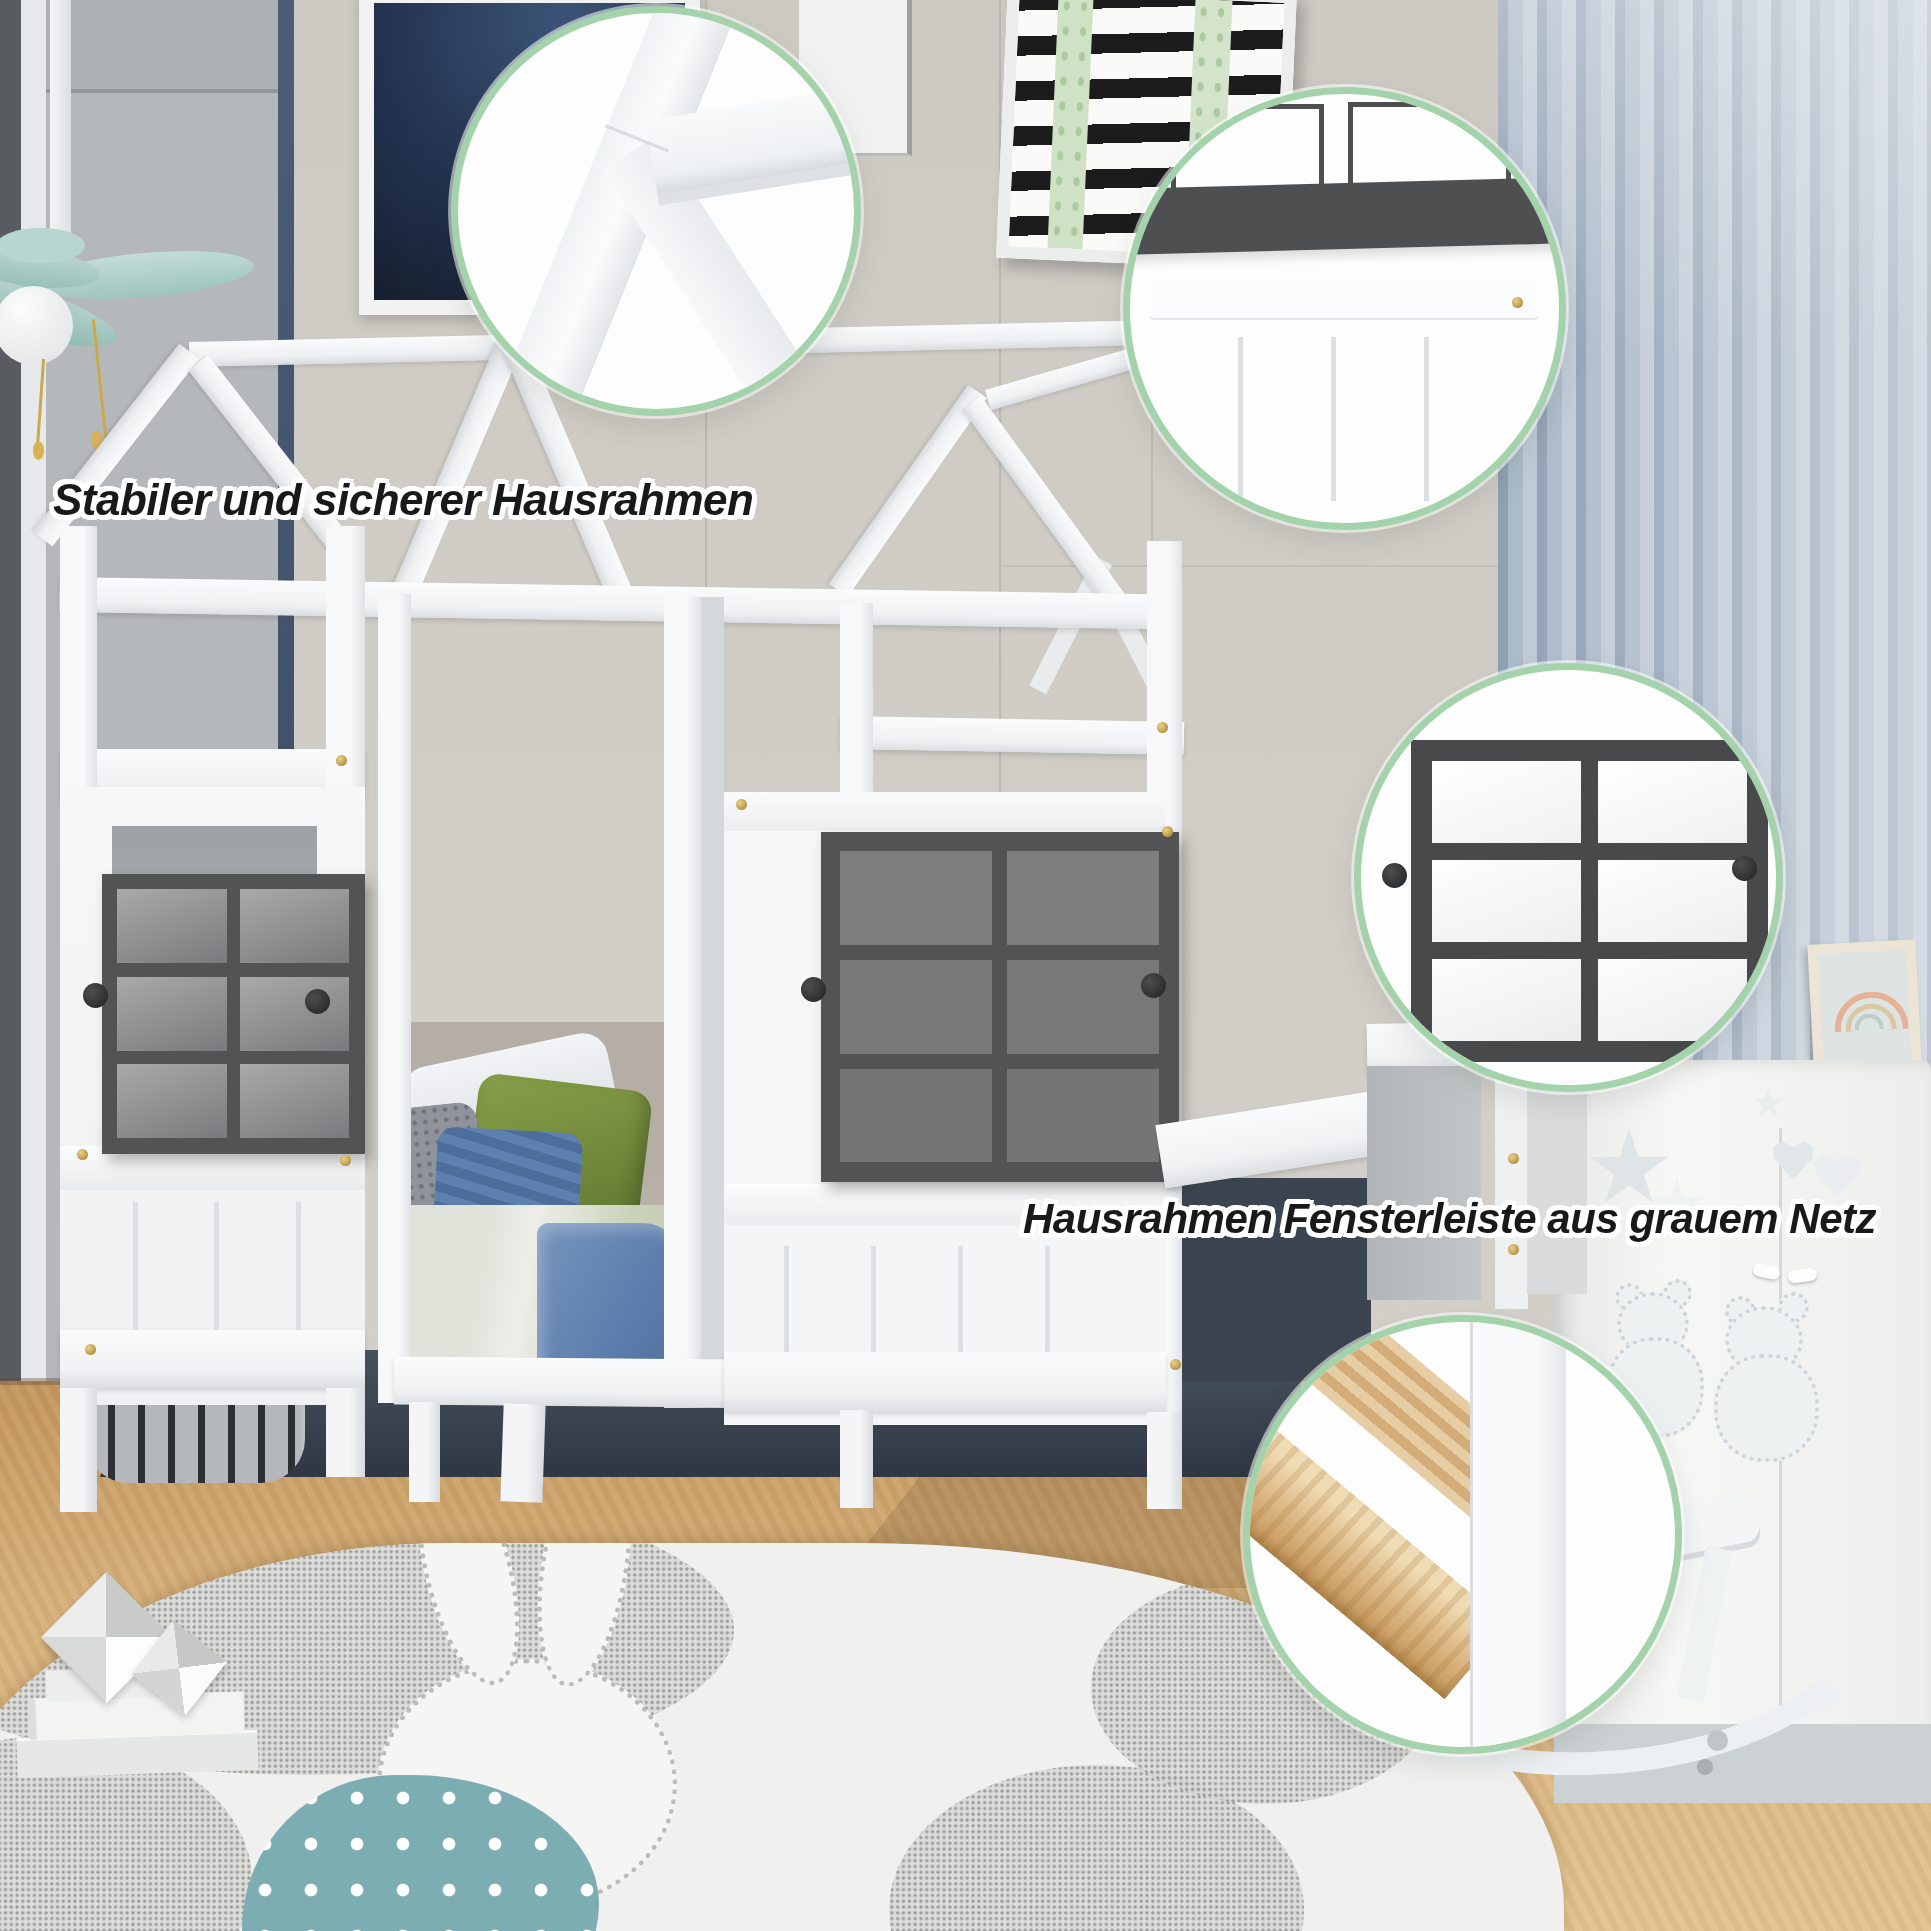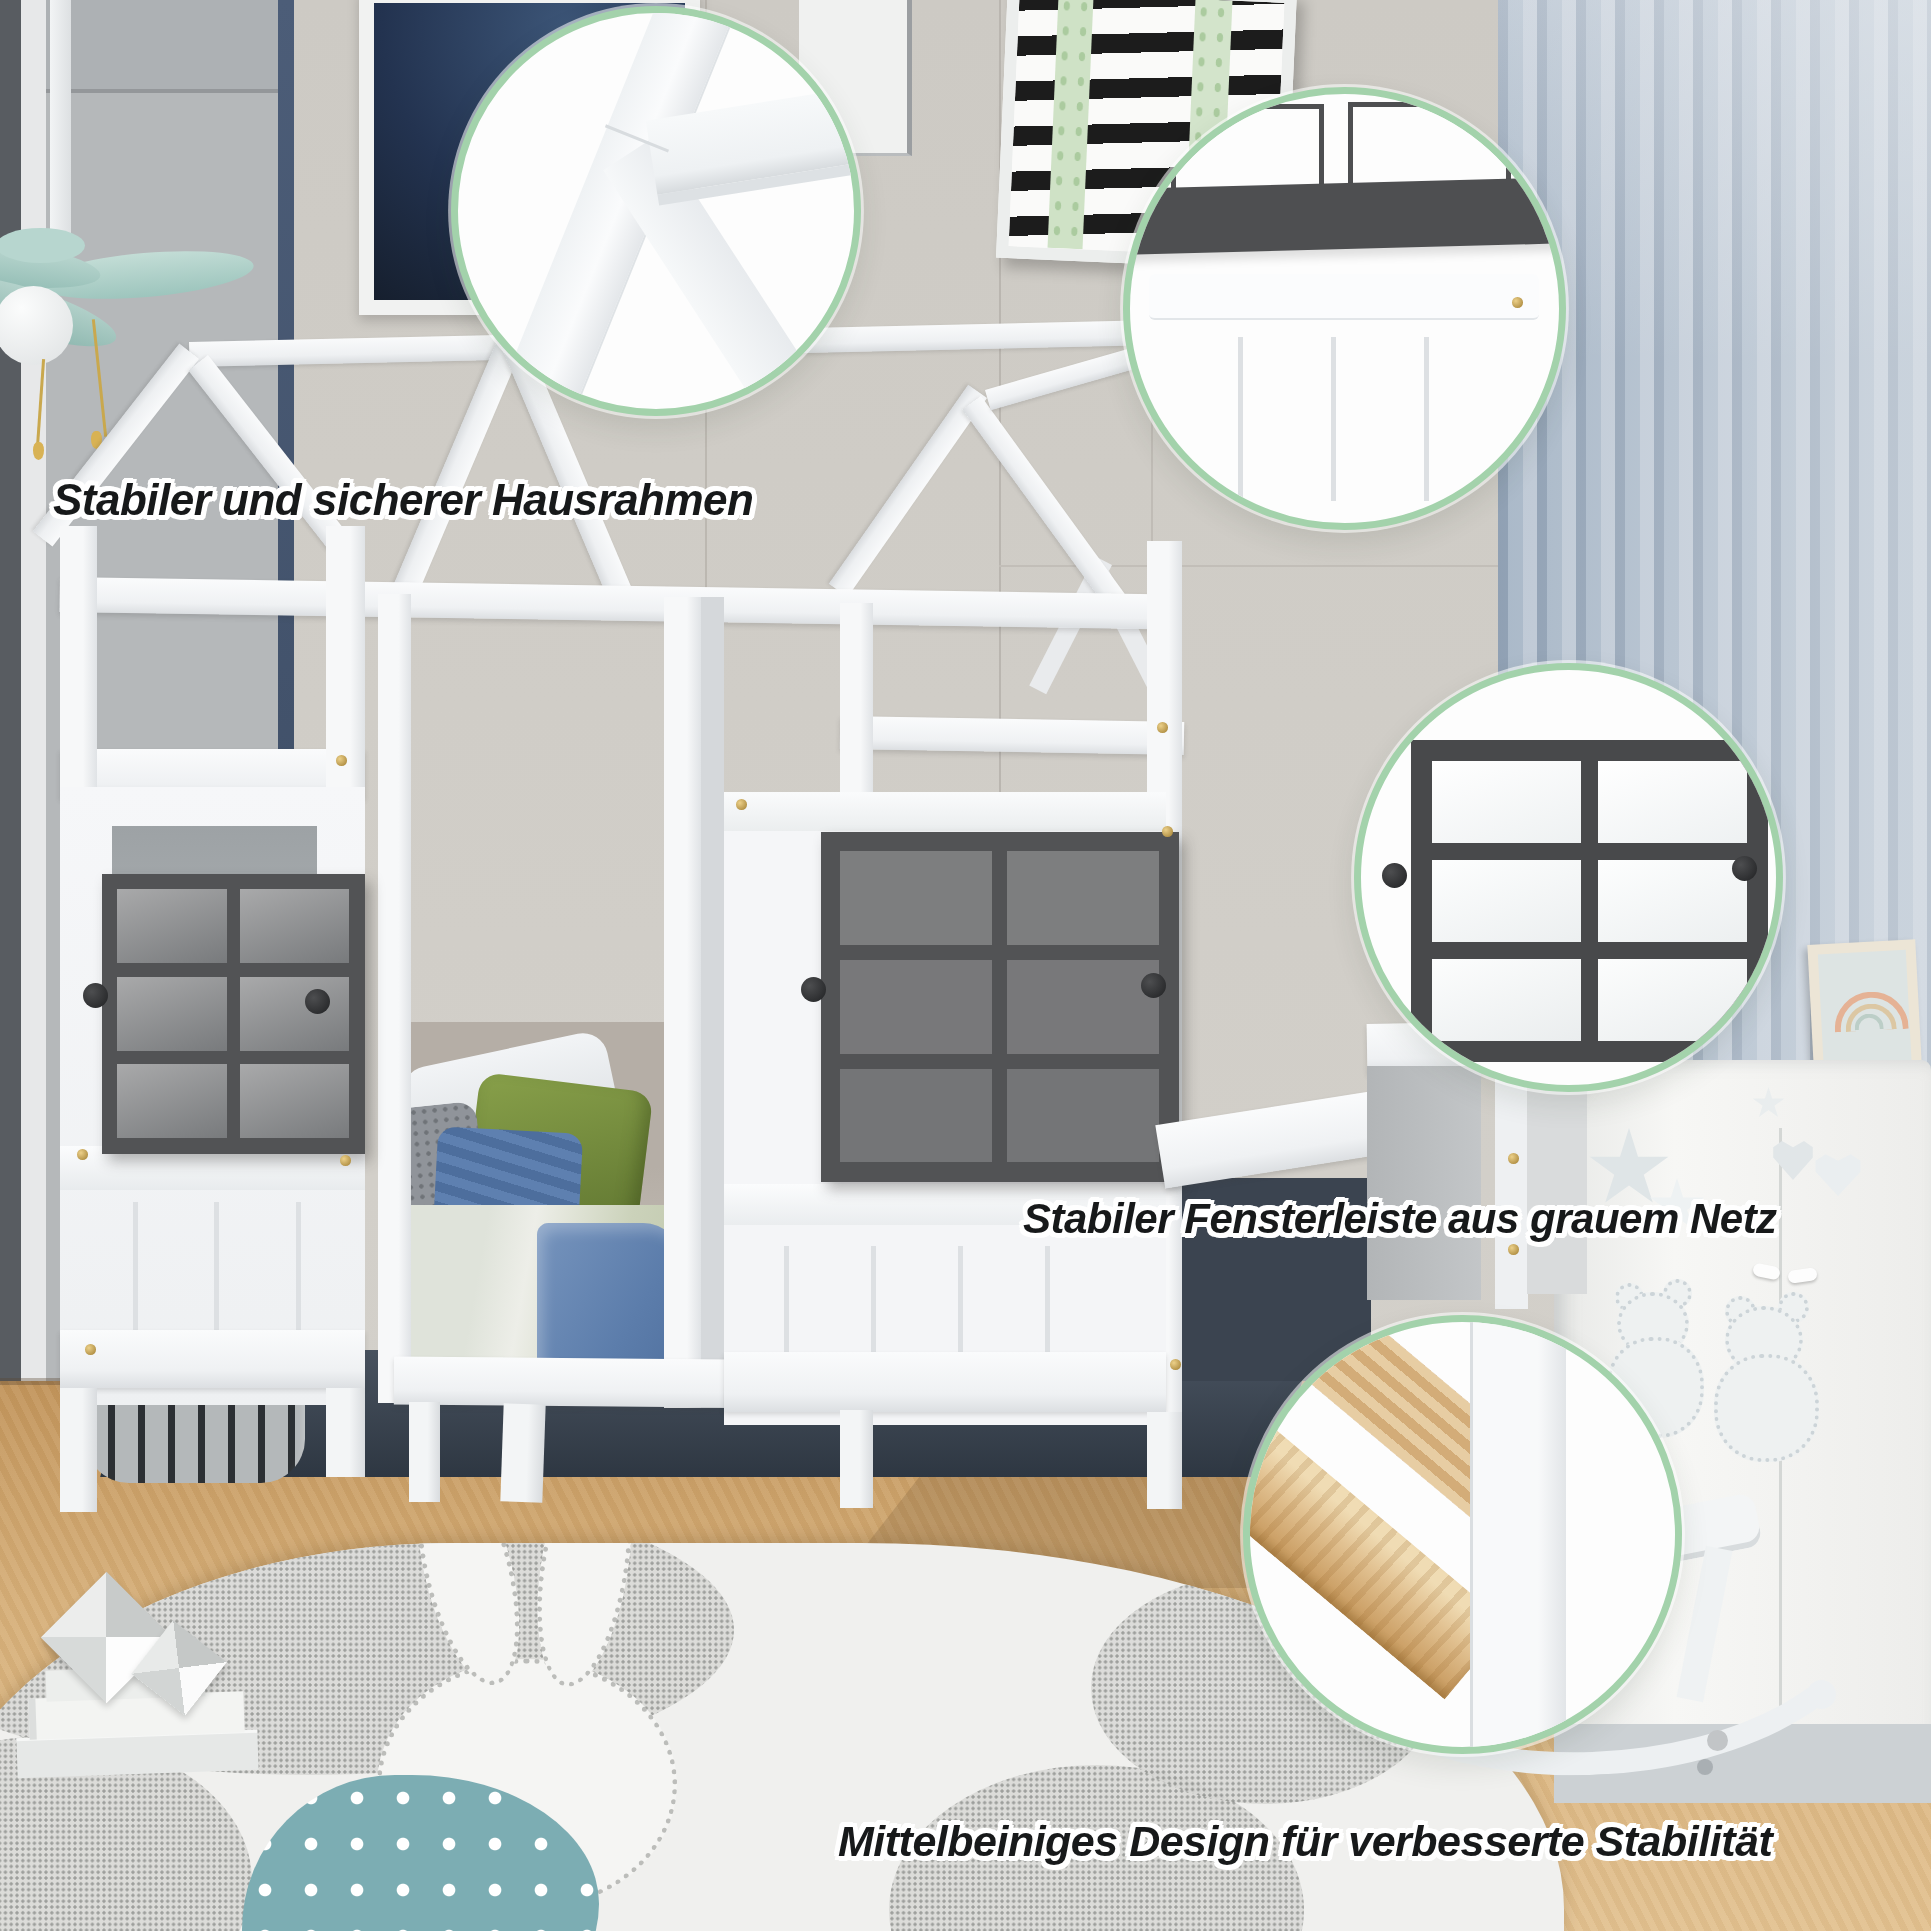--- a/index.html
+++ b/index.html
@@ -276,17 +276,16 @@
   </div>
 
   <div class="callout" style="left:1243px;top:1315px;width:425px;height:425px;">
     <div class="abs" style="left:93px;top:-25px;width:290px;height:87px;background:repeating-linear-gradient(0deg,#e7cda3 0 9.7px,#d3ac78 9.7px 19.3px);transform:rotate(40deg);transform-origin:0 0;"></div>
     <div class="abs" style="left:-68px;top:29px;width:425px;height:98px;transform:rotate(40deg);transform-origin:0 0;background:linear-gradient(180deg,#f0dcb4 0 16%,#e2c292 45%,#cda269 85%,#bd9154);box-shadow:inset 0 -5.8px 7.7px rgba(120,80,30,.25);"></div>
     <div class="abs" style="left:-68px;top:29px;width:425px;height:98px;transform:rotate(40deg);transform-origin:0 0;background:repeating-linear-gradient(93deg,rgba(150,100,40,.18) 0 6.8px,transparent 6.8px 18.3px);"></div>
     <div class="abs" style="left:220px;top:0;width:93px;height:425px;background:linear-gradient(90deg,#f8f9fa 70%,#e2e5e8);border-left:3.9px solid #dadee1;"></div>
   </div>
 
   <div class="label" style="left:53px;top:475px;font-size:44px;">Stabiler und sicherer Hausrahmen</div>
-  <div class="label" style="left:1023px;top:1195px;font-size:42px;">Stabiler Fensterleiste aus grauem Netz</div>
-  <div class="label" style="left:838px;top:1817px;font-size:43px;">Mittelbeiniges Design für verbesserte Stabilität</div>
+  <div class="label" style="left:1023px;top:1195px;font-size:42px;">Hausrahmen Fensterleiste aus grauem Netz</div>
 
 </div>
 
 
 </body></html>

